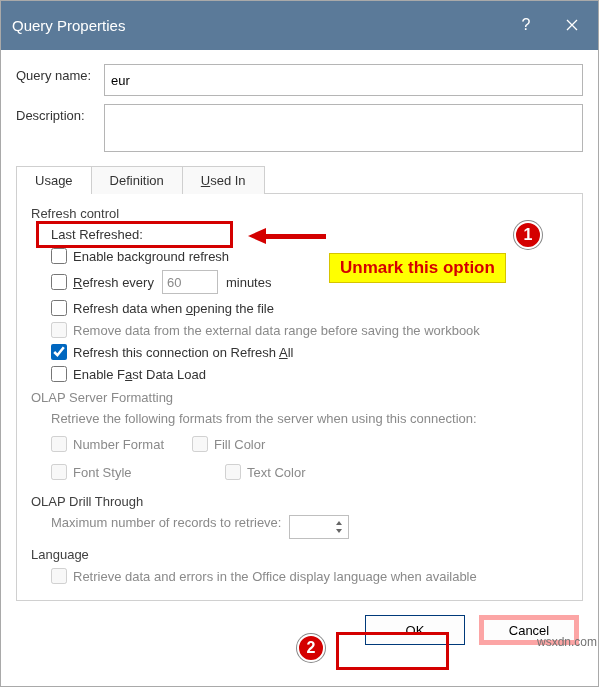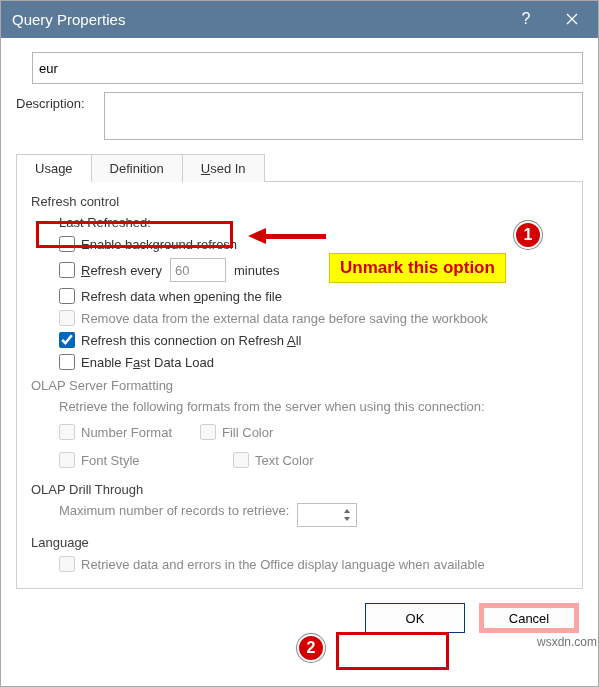--- a/index.html
+++ b/index.html
@@ -1,38 +1,38 @@
 <!DOCTYPE html>
 <html><head>
 <meta charset="utf-8">
 <style>
   * { box-sizing: border-box; font-family: "Segoe UI", Tahoma, sans-serif; }
   body { margin: 0; background: #fff; width: 599px; height: 687px; position: relative; overflow: hidden; }
 
-  .titlebar { height: 38px; background: #5b7a99; color: #fff; display: flex; align-items: center; padding: 0 4px 0 12px; font-size: 15px; }
+  .titlebar { height: 50px; background: #5b7a99; color: #fff; display: flex; align-items: center; padding: 0 4px 0 12px; font-size: 15px; }
   .titlebar .title { flex: 1; }
   .titlebar .btn { width: 46px; height: 38px; display: flex; align-items: center; justify-content: center; font-size: 16px; }
 
   .form-area { padding: 14px 16px 6px 16px; font-size: 13px; color: #333; }
   .row { display: flex; align-items: flex-start; margin-bottom: 8px; }
   .row label { width: 88px; padding-top: 4px; }
-  .row input[type=text] { flex: 1; height: 26px; border: 1px solid #b5b5b5; padding: 15px 6px; font-size: 13px; background:#fff;margin-left:16px; }
+  .row input[type=text] { flex: 1; height: 26px; border: 1px solid #b5b5b5; padding: 15px 6px; font-size: 13px; background:#fff; }
   .row textarea { flex: 1; height: 48px; border: 1px solid #b5b5b5; padding: 2px 6px; font-size: 13px; resize: none; background:#fff; }
 
   .tabs-wrap { margin: 0 16px; }
   .tabs { display: flex; }
   .tab { padding: 6px 18px; font-size: 13px; border: 1px solid #cfcfcf; border-bottom: none; color: #333; background: #fff; position: relative; }
   .tab + .tab { border-left: none; }
   .tab.active { background: #fff; z-index: 2; }
   .tab:not(.active) { background: #f9f9f9; }
 
   .tab-body { border: 1px solid #d0d0d0; padding: 12px 14px 10px 14px; margin-top: -1px; font-size: 13px; background:#fff; }
   .section { margin-bottom: 8px; }
   .section-title { color: #404040; margin-bottom: 6px; }
-  .section-content { margin-left: 28px; color: #333; }
+  .section-content { margin-left: 20px; color: #333; }
   .sub { margin-left: 16px; }
   .chk-row { display: flex; align-items: center; margin: 6px 0; }
   .chk-row input[type=checkbox] { width: 16px; height: 16px; margin: 0 6px 0 0; accent-color: #0067c0; }
   .muted, .muted * { color: #8a8a8a !important; }
   .muted input[type=number], .muted .spinner { color: #8a8a8a; }
   .spinner { width: 56px; height: 24px; border: 1px solid #bfbfbf; display: inline-flex; align-items: center; padding: 0 4px; background:#fff; margin: 0 2px; }
   .spinner-wide { width: 60px; }
   .olap-row { display:flex; gap:28px; }
 
   .button-row { display: flex; justify-content: flex-end; gap: 14px; padding: 14px 20px 0 20px; }
@@ -63,20 +63,21 @@
   <div class="btn">?</div>
   <div class="btn">
     <svg width="12" height="12" viewBox="0 0 12 12">
         <path d="M1 1 L11 11 M11 1 L1 11" stroke="#fff" stroke-width="1.3"></path>
       </svg>
   </div>
 </div>
 
 <div class="form-area">
   <div class="row">
+    <label><span>Query name:</span></label>
     <input type="text" value="eur" style="">
   </div>
   <div class="row">
     <label><span>Description:</span></label>
     <textarea style=""></textarea>
   </div>
 </div>
 
 <div class="tabs-wrap">
   <div class="tabs">

